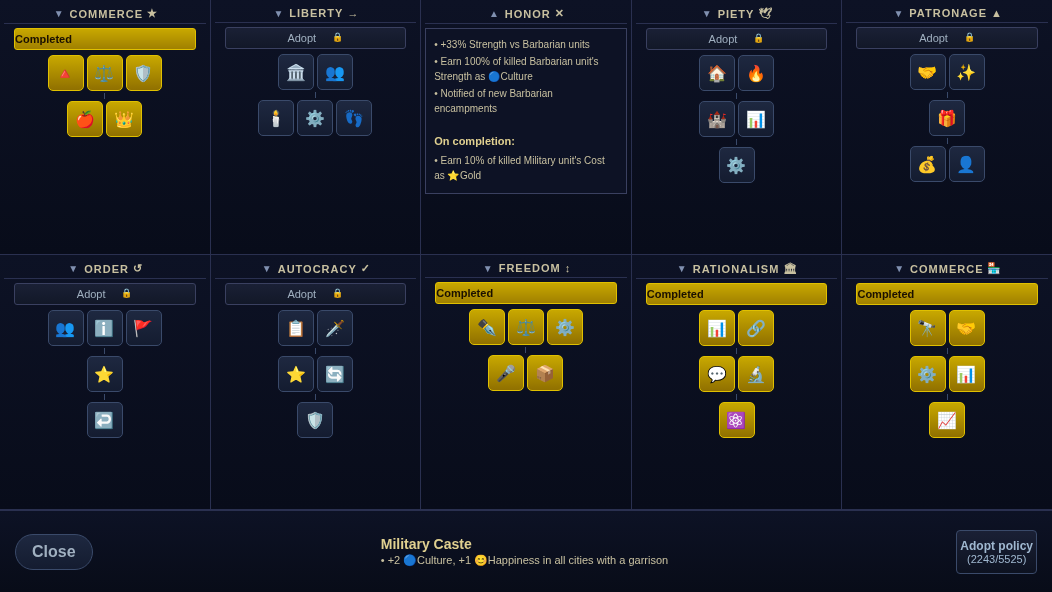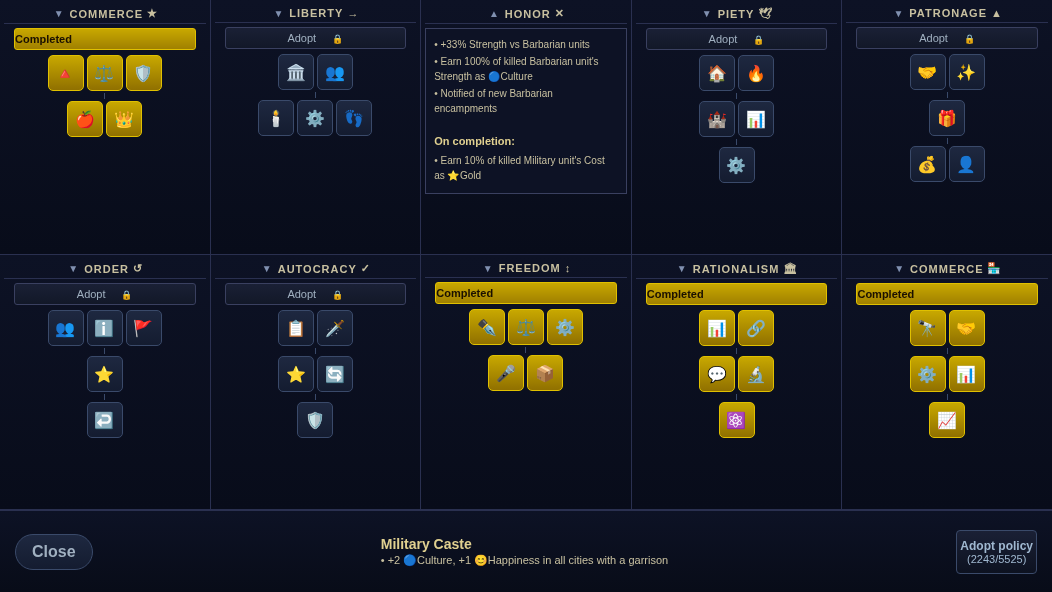--- a/index.html
+++ b/index.html
@@ -67,21 +67,21 @@
     .adopt-btn {
       background: linear-gradient(180deg, #1a2035 0%, #121828 100%);
       border: 1px solid #3a4060;
       color: #a0b0c0;
       font-size: 11px;
       padding: 4px 0;
       width: 90%;
       border-radius: 3px;
       cursor: pointer;
       display: flex;
-      align-items: flex-end;
+      align-items: flex-start;
       justify-content: center;
       gap: 16px;
       margin-bottom: 5px;
     }
 
     .completed-btn {
       background: linear-gradient(180deg, #c8a800 0%, #a08000 100%);
       border: 1px solid #e0c000;
       color: #1a1000;
       font-size: 11px;

